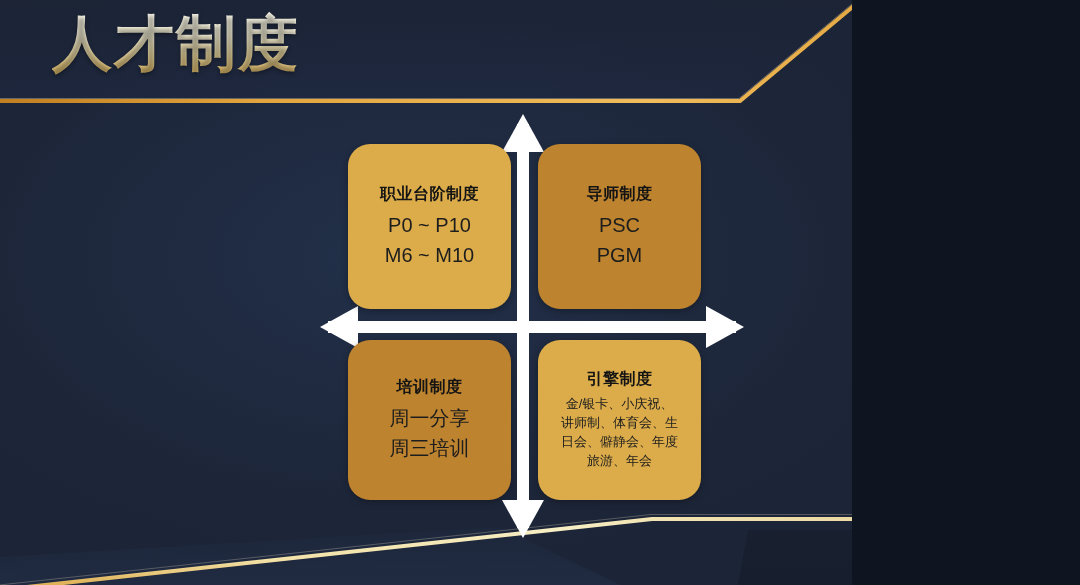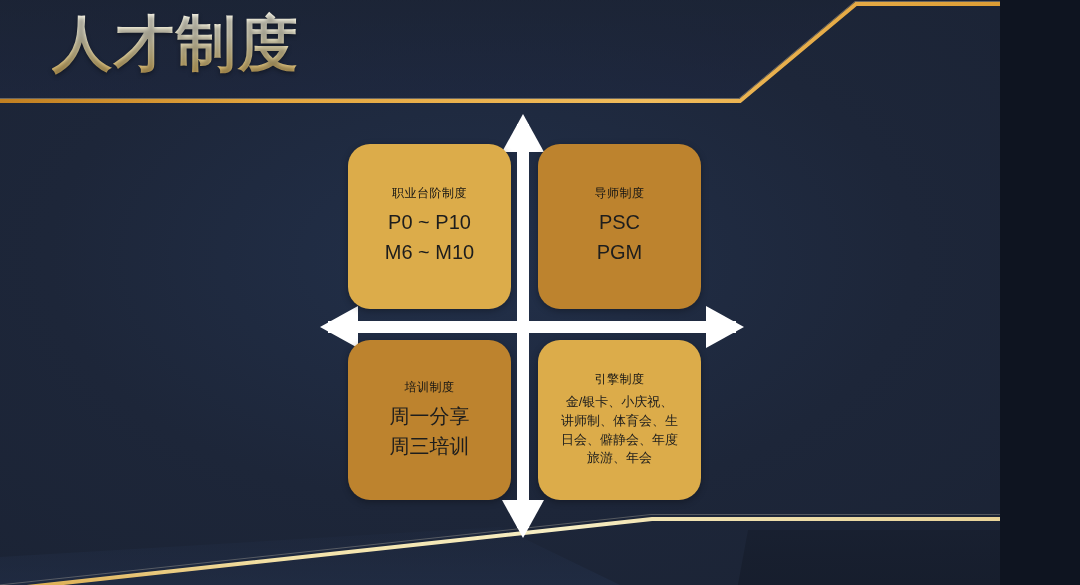--- a/index.html
+++ b/index.html
@@ -6,21 +6,21 @@
     margin: 0;
     padding: 0;
     background: #0e1420;
   }
   body {
     font-family: "Liberation Sans", "DejaVu Sans", sans-serif;
   }
 
   #slide {
     position: relative;
-    width: 1000px;
+    width: 852px;
     height: 585px;
     overflow: hidden;
     background: #1c2539;
   }
 
   
   .bg-base {
     position: absolute;
     inset: 0;
     background:
@@ -112,22 +112,22 @@
     flex-direction: column;
     align-items: center;
     justify-content: center;
     text-align: center;
     color: #171717;
     box-shadow: 0 2px 7px rgba(0,0,0,0.30);
     padding: 8px 10px;
   }
 
   .card .c-title {
-    font-size: 12px;
-    font-weight: 400;
+    font-size: 16px;
+    font-weight: 700;
     letter-spacing: 0.5px;
     line-height: 1.25;
     color: #141414;
     margin-bottom: 6px;
   }
 
   .card .c-line {
     font-size: 20px;
     font-weight: 400;
     line-height: 1.5;

